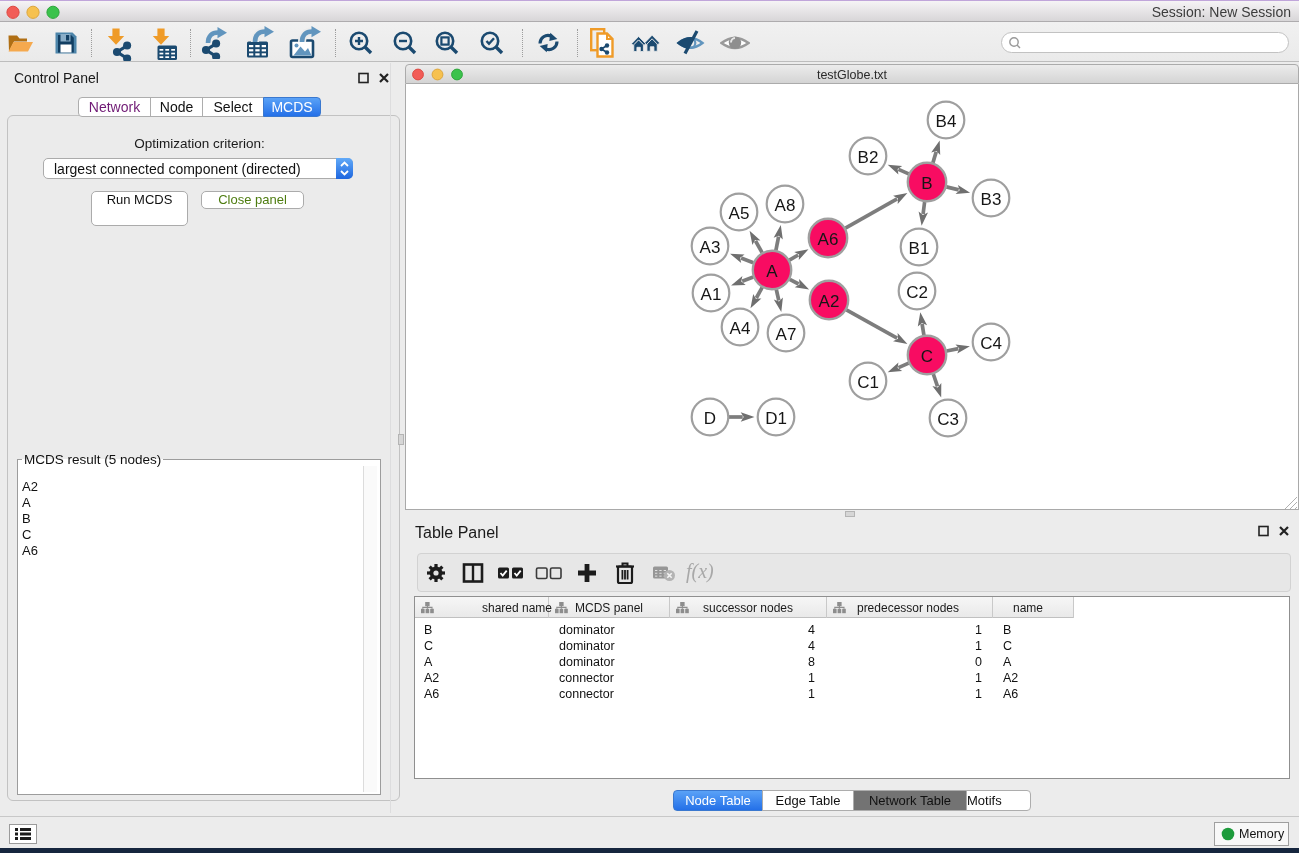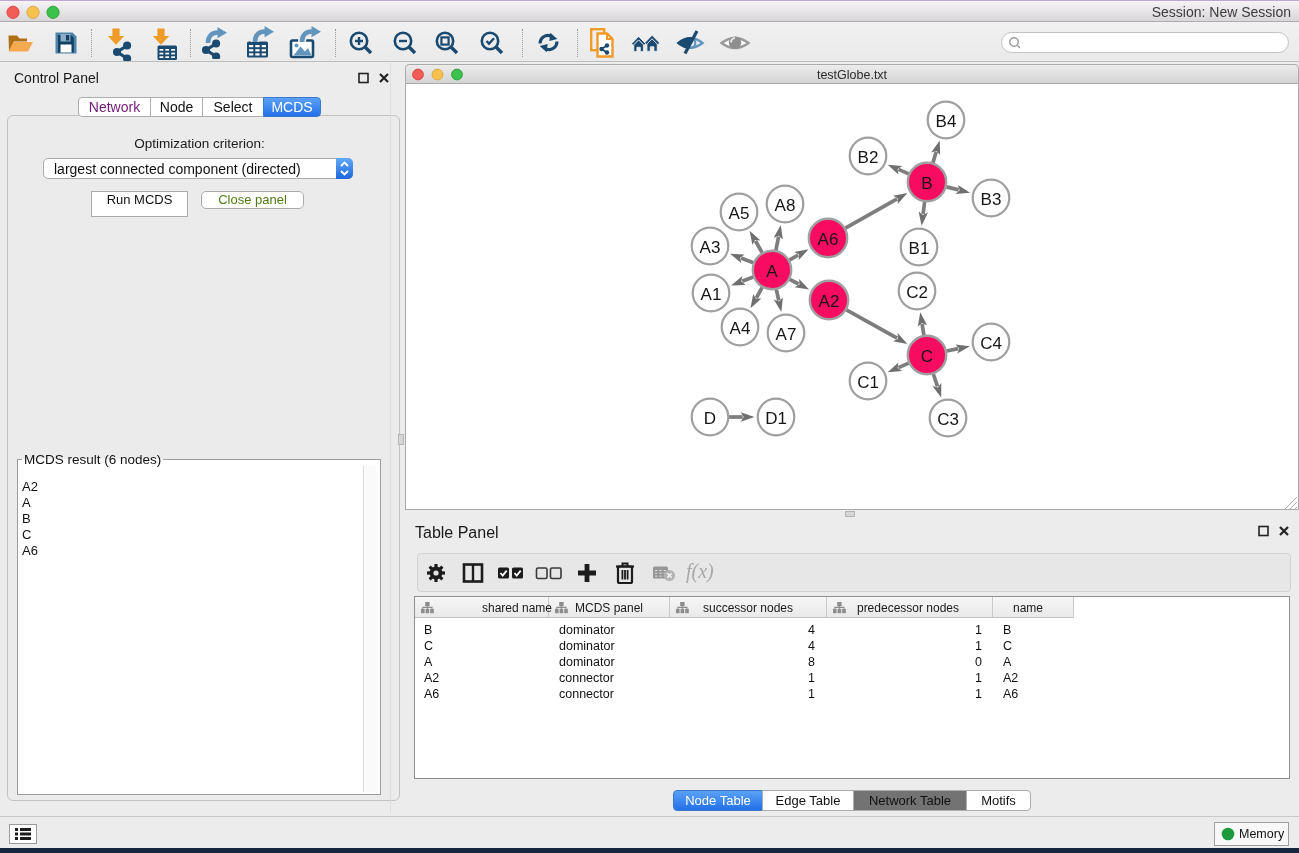--- a/index.html
+++ b/index.html
@@ -160,24 +160,24 @@
 <div class="abs" style="left:202px;top:97px;width:62px;height:20px;background:#fff;border:1px solid #adadad;color:#111;text-align:center;font-size:14px;line-height:19px;font-weight:500">Select</div>
 <div class="abs" style="left:263px;top:97px;width:58px;height:20px;border-radius:0 4px 4px 0;background:linear-gradient(#5aa2f7,#2470e8);border:1px solid #3a78cf;color:#fff;text-align:center;font-size:14px;line-height:19px;font-weight:500">MCDS</div>
 <div class="abs" style="left:0;top:136px;width:399px;text-align:center;font-size:13.5px;color:#1a1a1a">Optimization criterion:</div>
 <div class="abs" style="left:43px;top:158px;width:310px;height:21px;background:#fff;border:1px solid #ababab;border-radius:5px"></div>
 <div class="abs" style="left:54px;top:161px;font-size:14px;color:#111">largest connected component (directed)</div>
 <div class="abs" style="left:336px;top:158px;width:17px;height:21px;background:linear-gradient(#62aaf8,#1d66df);border-radius:0 5px 5px 0"></div>
 <svg class="abs" style="left:338px;top:160px" width="13" height="17">
   <path d="M3,6 l3.5,-3.5 l3.5,3.5" fill="none" stroke="#fff" stroke-width="1.8"></path>
   <path d="M3,11 l3.5,3.5 l3.5,-3.5" fill="none" stroke="#fff" stroke-width="1.8"></path>
 </svg>
-<div class="abs" style="left:91px;top:191px;width:97px;height:26px;background:#fff;border:1px solid #ababab;border-radius:0;text-align:center;font-size:13px;line-height:16px;color:#111">Run MCDS</div>
+<div class="abs" style="left:91px;top:191px;width:97px;height:35px;background:#fff;border:1px solid #ababab;border-radius:5px;text-align:center;font-size:13px;line-height:16px;color:#111">Run MCDS</div>
 <div class="abs" style="left:201px;top:191px;width:103px;height:18px;background:#fff;border:1px solid #ababab;border-radius:5px;text-align:center;font-size:13px;line-height:16px;color:#4d7c0f">Close panel</div>
 <fieldset class="abs" style="left:17px;top:452px;width:364px;height:343px;border:1px solid #9c9c9c;background:#fff;border-radius:0">
-  <legend style="font-size:13.5px;color:#111;margin-left:4px;padding:0 2px">MCDS result (6 nodes)</legend>
+  <legend style="font-size:13.5px;color:#111;margin-left:4px;padding:0 2px">MCDS result (5 nodes)</legend>
 </fieldset>
 <div class="abs" style="left:363px;top:466px;width:14px;height:326px;background:#fafafa;border-left:1px solid #dcdcdc"></div>
 <div class="abs" style="left:22px;top:479px;font-size:13px;color:#111;line-height:16px">A2<br>A<br>B<br>C<br>A6</div>
 
 <div class="abs" style="left:390px;top:63px;width:1px;height:750px;background:#ddddde"></div>
 <div class="abs" style="left:398px;top:434px;width:6px;height:11px;background:#d6d6d6;border:1px solid #b4b4b4"></div>
 
 <div class="abs" style="left:405px;top:64px;width:894px;height:20px;background:linear-gradient(#ececec,#d4d4d4);border:1px solid #ababab;border-radius:4px 4px 0 0"></div>
 <svg class="abs" style="left:408px;top:66px" width="70" height="17">
     <circle cx="10.0" cy="8.5" r="5.4" fill="#f25c57" stroke="#dd4a43" stroke-width="1"></circle>
@@ -405,21 +405,21 @@
 <div class="abs" style="left:860px;top:671px;width:122px;text-align:right;font-size:12.5px;color:#111">1</div>
 <div class="abs" style="left:1003px;top:671px;font-size:12.5px;color:#111">A2</div>
 <div class="abs" style="left:424px;top:687px;font-size:12.5px;color:#111">A6</div>
 <div class="abs" style="left:559px;top:687px;font-size:12.5px;color:#111">connector</div>
 <div class="abs" style="left:700px;top:687px;width:115px;text-align:right;font-size:12.5px;color:#111">1</div>
 <div class="abs" style="left:860px;top:687px;width:122px;text-align:right;font-size:12.5px;color:#111">1</div>
 <div class="abs" style="left:1003px;top:687px;font-size:12.5px;color:#111">A6</div>
 <div class="abs" style="left:673px;top:790px;width:90px;height:21px;border-radius:4px 0 0 4px;background:linear-gradient(#5aa2f7,#2470e8);border:1px solid #3a78cf;color:#fff;text-align:center;font-size:13px;line-height:20px">Node Table</div>
 <div class="abs" style="left:762px;top:790px;width:92px;height:21px;background:#fff;border:1px solid #adadad;color:#111;text-align:center;font-size:13px;line-height:20px">Edge Table</div>
 <div class="abs" style="left:853px;top:790px;width:114px;height:21px;background:#737373;border:1px solid #adadad;color:#111;text-align:center;font-size:13px;line-height:20px">Network Table</div>
-<div class="abs" style="left:966px;top:790px;width:65px;height:21px;border-radius:0 4px 4px 0;background:#fff;border:1px solid #adadad;color:#111;text-align:center;font-size:13px;line-height:20px">Motifs</div>
+<div class="abs" style="left:966px;top:790px;width:65px;height:21px;border-radius:0 4px 4px 0;background:#fff;border:1px solid #adadad;color:#111;text-align:left;font-size:13px;line-height:20px">Motifs</div>
 
 <div class="abs" style="left:0;top:816px;width:1299px;height:1px;background:#c8c8c8"></div>
 <div class="abs" style="left:9px;top:824px;width:28px;height:20px;background:#fff;border:1px solid #9b9b9b"></div>
 <svg class="abs" style="left:14px;top:827px" width="18" height="14">
   <g fill="#1c1c1c">
     <rect x="1" y="1" width="3" height="3"></rect>
       <rect x="6" y="1" width="11" height="3"></rect>
     <rect x="1" y="5.5" width="3" height="3"></rect>
       <rect x="6" y="5.5" width="11" height="3"></rect>
     <rect x="1" y="10" width="3" height="3"></rect>

